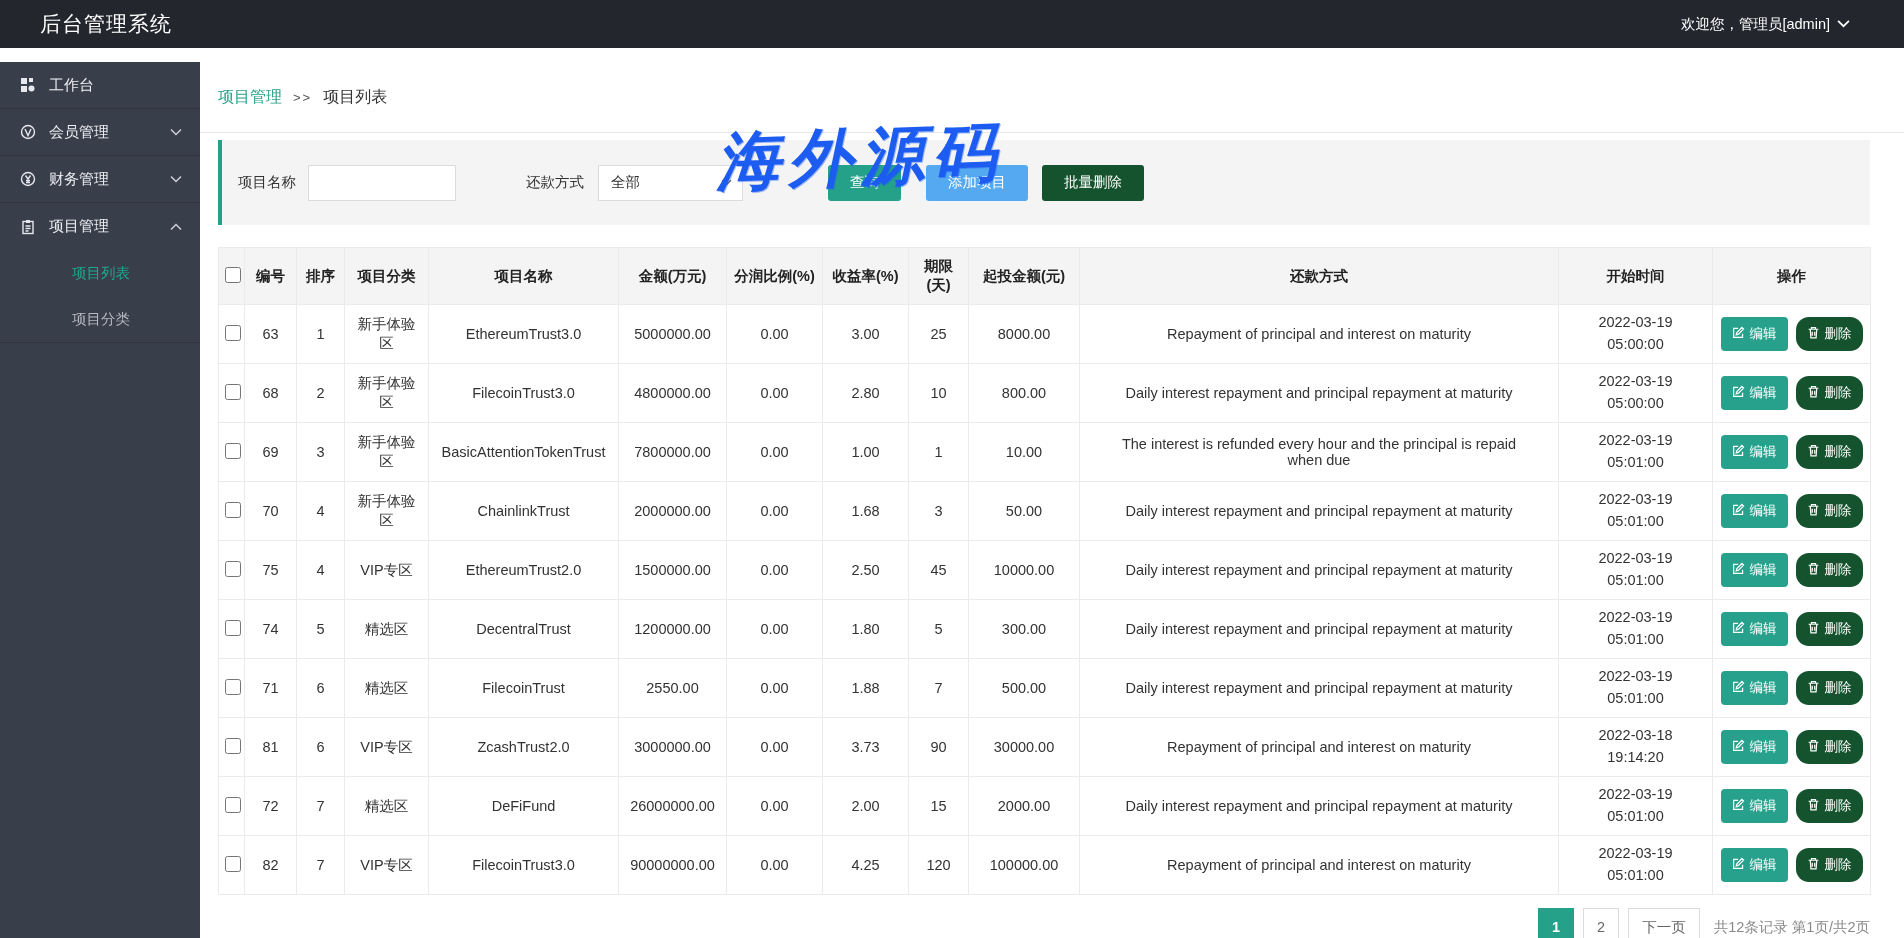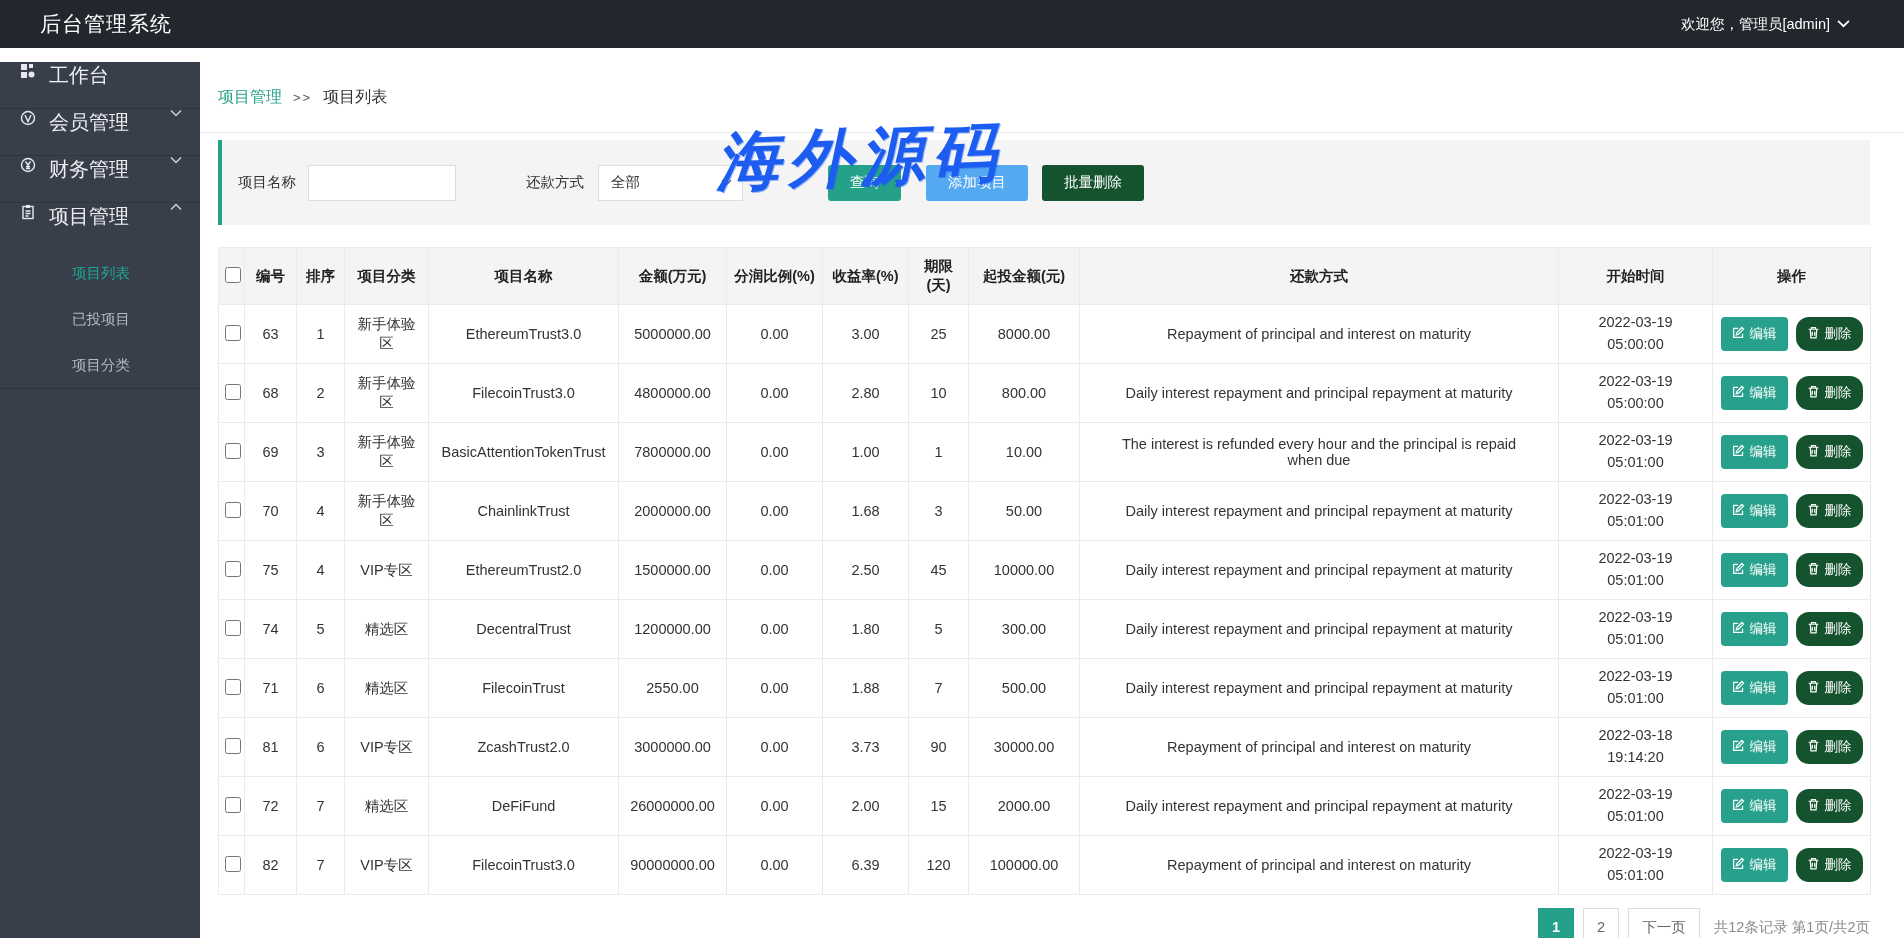--- a/index.html
+++ b/index.html
@@ -7,22 +7,22 @@
   body { font-family:"Liberation Sans",sans-serif; background:#fff; position:relative; color:#333; }
 
   
   .topbar { position:absolute; left:0; top:0; width:1904px; height:48px; background:#24262e;
             display:flex; align-items:center; justify-content:space-between; padding:0 54px 0 40px; z-index:10; }
   .app-title { color:#fff; font-size:21px; letter-spacing:1px; }
   .welcome { color:#fff; font-size:14.5px; display:flex; align-items:flex-start; gap:7px; cursor:pointer; }
 
   
   .sidebar { position:absolute; left:0; top:62px; width:200px; height:876px; background:#383e4a; z-index:9; }
-  .nav-item { height:47px; display:flex; padding:0 18px 0 20px; color:#eceef2;
-              font-size:20px; border-bottom:1px solid #30353f; cursor:pointer; }
+  .nav-item { height:47px; display:flex; align-items:center; padding:0 18px 0 20px; color:#eceef2;
+              font-size:15px; border-bottom:1px solid #30353f; cursor:pointer; }
   .nav-item .icon { width:17px; height:17px; margin-right:12px; display:flex; align-items:center; color:#e6e8ee; }
   .nav-item .chev { margin-left:auto; color:#ccd0d8; display:flex; }
   .submenu { border-bottom:1px solid #30353f; }
   .sub-item { height:46px; display:flex; align-items:center; padding-left:72px; color:#b6bac3;
               font-size:14.5px; cursor:pointer; }
   .sub-item.active { color:#1fa98f; }
 
   
   .main { position:absolute; left:200px; top:62px; width:1704px; height:876px; background:#fff; }
   .breadcrumb { height:71px; display:flex; align-items:center; padding-left:18px;
@@ -142,23 +142,20 @@
     <span>项目管理</span>
     <span class="chev">
       <svg width="12" height="8" viewBox="0 0 12 8">
           <polyline points="1,6.5 6,1.5 11,6.5" fill="none" stroke="currentColor" stroke-width="1.5"></polyline>
         </svg>
     </span>
   </div>
   <div class="submenu">
     <div class="sub-item active">
       <span>项目列表</span>
-    </div>
-    <div class="sub-item">
-      <span>已投项目</span>
     </div>
     <div class="sub-item">
       <span>项目分类</span>
     </div>
   </div>
 </div>
 
 <div class="main">
 
   <div class="breadcrumb">
@@ -431,21 +428,21 @@
                   </svg></span>删除</button></td>
           </tr>
           <tr>
             <td><input type="checkbox" style=""></td>
             <td>82</td>
             <td>7</td>
             <td>VIP专区</td>
             <td>FilecoinTrust3.0</td>
             <td>90000000.00</td>
             <td>0.00</td>
-            <td>6.39</td>
+            <td>4.25</td>
             <td>120</td>
             <td>100000.00</td>
             <td class="c-repay">Repayment of principal and interest on maturity</td>
             <td>
               <div class="date-line">2022-03-19</div>
               <div class="date-line">05:01:00</div>
             </td>
             <td><button class="row-btn edit"><span><svg width="13" height="13" viewBox="0 0 16 16" fill="none" stroke="#fff" stroke-width="1.5">
                     <path d="M13 9.5V14H2V3h5.5"></path>
                     <path d="M12.2 1.8l2 2L8 10l-2.8.8L6 8z"></path>

